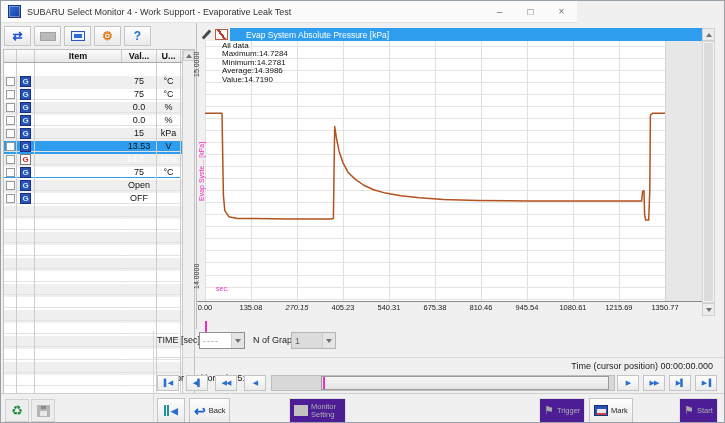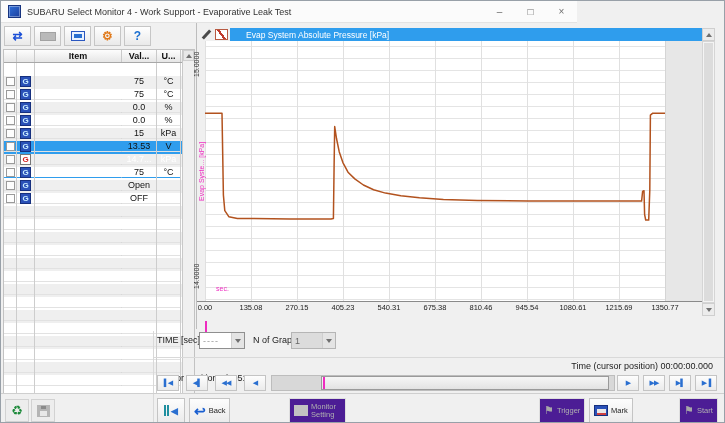--- a/index.html
+++ b/index.html
@@ -420,31 +420,38 @@
         <line x1="138.5" y1="0" x2="138.5" y2="260" stroke="#e0e0e0" stroke-width="1"></line>
         <line x1="184.5" y1="0" x2="184.5" y2="260" stroke="#e0e0e0" stroke-width="1"></line>
         <line x1="230.5" y1="0" x2="230.5" y2="260" stroke="#e0e0e0" stroke-width="1"></line>
         <line x1="276.5" y1="0" x2="276.5" y2="260" stroke="#e0e0e0" stroke-width="1"></line>
         <line x1="322.5" y1="0" x2="322.5" y2="260" stroke="#e0e0e0" stroke-width="1"></line>
         <line x1="368.5" y1="0" x2="368.5" y2="260" stroke="#e0e0e0" stroke-width="1"></line>
         <line x1="414.5" y1="0" x2="414.5" y2="260" stroke="#e0e0e0" stroke-width="1"></line>
         <line x1="460.5" y1="0" x2="460.5" y2="260" stroke="#e0e0e0" stroke-width="1"></line>
         <path d="M0.0 72.2 L17.0 72.2 L17.7 113.1 L18.4 154.1 L19.8 169.7 L23.8 175.7 L32.4 177.4 L85.1 177.9 L126.0 177.9 L128.4 177.4 L129.1 125.2 L129.7 85.5 L131.5 97.5 L134.2 110.7 L137.9 121.6 L143.0 131.2 L149.8 137.9 L158.4 144.0 L168.6 148.8 L180.5 152.1 L195.8 154.8 L214.5 156.7 L238.4 158.4 L272.4 159.4 L323.5 159.9 L391.6 160.1 L436.6 160.1 L437.6 150.5 L439.0 149.7 L439.6 173.3 L440.7 179.1 L443.7 179.1 L444.8 149.3 L445.4 74.1 L447.8 72.2 L460.0 72.2" fill="none" stroke="#b2521e" stroke-width="1.5" stroke-linejoin="round"></path>
       </svg>
+    <div class="stats" id="stats">
+        <div>All data</div>
+        <div>Maximum:14.7284</div>
+        <div>Minimum:14.2781</div>
+        <div>Average:14.3986</div>
+        <div>Value:14.7190</div>
+      </div>
   </div>
   <div class="abs vtext ylab-top">15.0000</div>
   <div class="abs vtext ylab-bot">14.0000</div>
   <div class="abs vtext ylab-mag">Evap Syste... [kPa]</div>
   <div class="abs seclab">sec.</div>
   <div class="abs gray-zone"></div>
   <div class="abs x-axis-line"></div>
   <div class="abs xlabels" id="xlabels">
       <div class="xlab" style="left: 8px;">0.00</div>
       <div class="xlab" style="left: 54.001px;">135.08</div>
-      <div class="xlab" style="left: 99.9986px;">270.15</div>
+      <div class="xlab" style="left: 99.9986px; font-style: italic;">270.15</div>
       <div class="xlab" style="left: 146px;">405.23</div>
       <div class="xlab" style="left: 192.001px;">540.31</div>
       <div class="xlab" style="left: 237.998px;">675.38</div>
       <div class="xlab" style="left: 283.999px;">810.46</div>
       <div class="xlab" style="left: 330px;">945.54</div>
       <div class="xlab" style="left: 375.998px;">1080.61</div>
       <div class="xlab" style="left: 421.999px;">1215.69</div>
       <div class="xlab" style="left: 468px;">1350.77</div>
     </div>
   <div class="abs vscroll-up sbtn">

